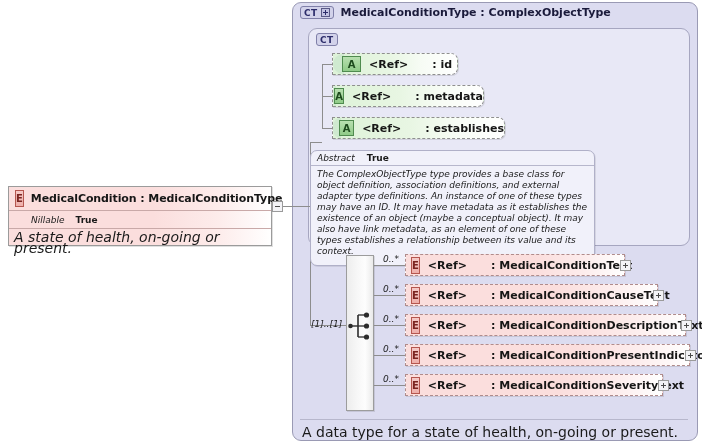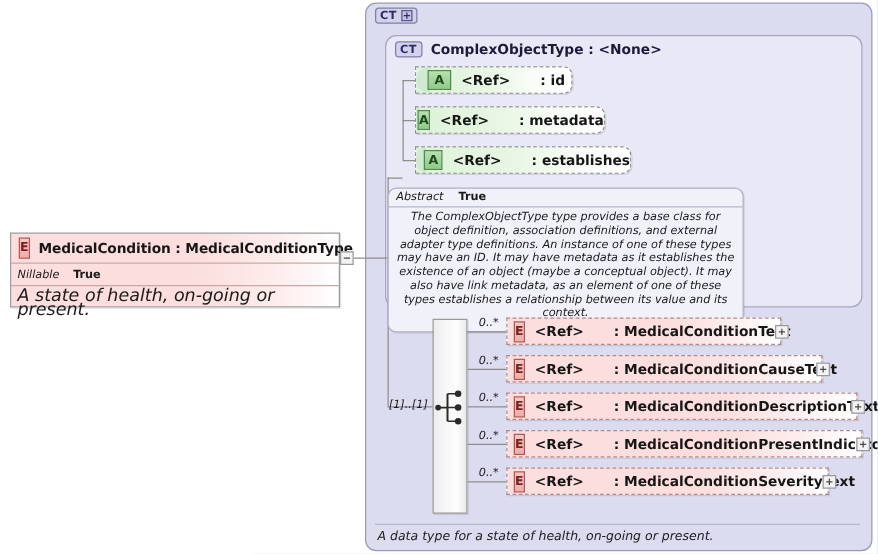--- a/index.html
+++ b/index.html
@@ -39,21 +39,21 @@
     display:flex;align-items:center;justify-content:center;
     margin-right:7px;
     font-family:"DejaVu Sans","Liberation Sans",sans-serif;
   }
   .elembox .title-text{
     font-size:11px;font-weight:bold;color:#161616;
     white-space:nowrap;letter-spacing:-0.1px;
   }
   .elembox .proprow{
     display:flex;align-items:center;height:17px;
-    padding-left:5px;border-bottom:1px solid #c9a9a8;
+    padding-left:22px;border-bottom:1px solid #c9a9a8;
   }
   .prop-key{font-style:italic;font-size:9px;color:#1a1a1a;margin-right:11px;}
   .prop-val{font-size:9px;font-weight:bold;color:#1a1a1a;}
   .elembox .docrow{
     padding:3px 5px 0 5px;
     font-style:italic;font-size:14px;color:#1a1a1a;
     line-height:11px;
   }
 
   
@@ -178,46 +178,46 @@
     background:linear-gradient(to right,#fbdedd 0%,#fbdedd 60%,#fdeded 82%,#ffffff 100%);
     box-sizing:border-box;
     display:flex;align-items:center;
     box-shadow:1px 1px 0 rgba(0,0,0,0.10);
   }
   .refbox .badge-e{margin-left:5px;margin-right:8px;}
 
   
   .bottomcap{
     position:absolute;
-    font-style:italic;font-size:10px;color:#1a1a1a;
+    font-size:14px;color:#1a1a1a;
   }
   .cap-divider{
     position:absolute;height:0;border-top:1px solid #b7b7cc;
   }
 </style>
 </head>
 <body>
 
 <div class="canvas">
 
   <div class="ctpanel" style="left:292px;top:2px;width:406px;height:439px;">
     <div class="ct-header">
       <span class="badge-ct">
         <span>CT</span>
         <span class="plusbox"></span>
       </span>
+      <span class="ct-title">MedicalConditionType : ComplexObjectType</span>
     </div>
   </div>
 
   <div class="ctpanel inner" style="left:308px;top:28px;width:382px;height:218px;">
     <div class="ct-header" style="height:21px;">
       <span class="badge-ct">
         <span>CT</span>
       </span>
-      <span class="ct-title">ComplexObjectType : &lt;None&gt;</span>
     </div>
   </div>
 
   <div class="line-v" style="left:322px;top:64px;height:64px;"></div>
   <div class="line-h" style="left:322px;top:64px;width:10px;"></div>
   <div class="line-h" style="left:322px;top:96px;width:10px;"></div>
   <div class="line-h" style="left:322px;top:128px;width:10px;"></div>
 
   <div class="line-v" style="left:310px;top:142px;height:183px;"></div>
   <div class="line-h" style="left:310px;top:142px;width:12px;"></div>
@@ -238,21 +238,21 @@
     <span class="name-txt">: metadata</span>
   </div>
 
   <div class="attrbox" style="left:332px;top:117px;width:173px;">
     <span class="leftcap"></span>
     <span class="badge-a">A</span>
     <span class="ref-txt">&lt;Ref&gt;</span>
     <span class="name-txt">: establishes</span>
   </div>
 
-  <div class="docblock" style="left:310px;top:150px;width:285px;height:116px;text-align:center;">
+  <div class="docblock" style="left:310px;top:150px;width:285px;height:116px;">
     <div class="absrow">
       <span class="abs-key">Abstract</span>
       <span class="abs-val">True</span>
     </div>
     <div class="abs-text">The ComplexObjectType type provides a base class for object definition, association definitions, and external adapter type definitions. An instance of one of these types may have an ID. It may have metadata as it establishes the existence of an object (maybe a conceptual object). It may also have link metadata, as an element of one of these types establishes a relationship between its value and its context.</div>
   </div>
 
   <div class="compositor" style="left:346px;top:255px;width:28px;height:156px;">
     <svg width="28" height="156" viewBox="0 0 28 156" style="display:block;">
       <line x1="4" y1="70" x2="11" y2="70" stroke="#2b2b2b" stroke-width="1.4"></line>

